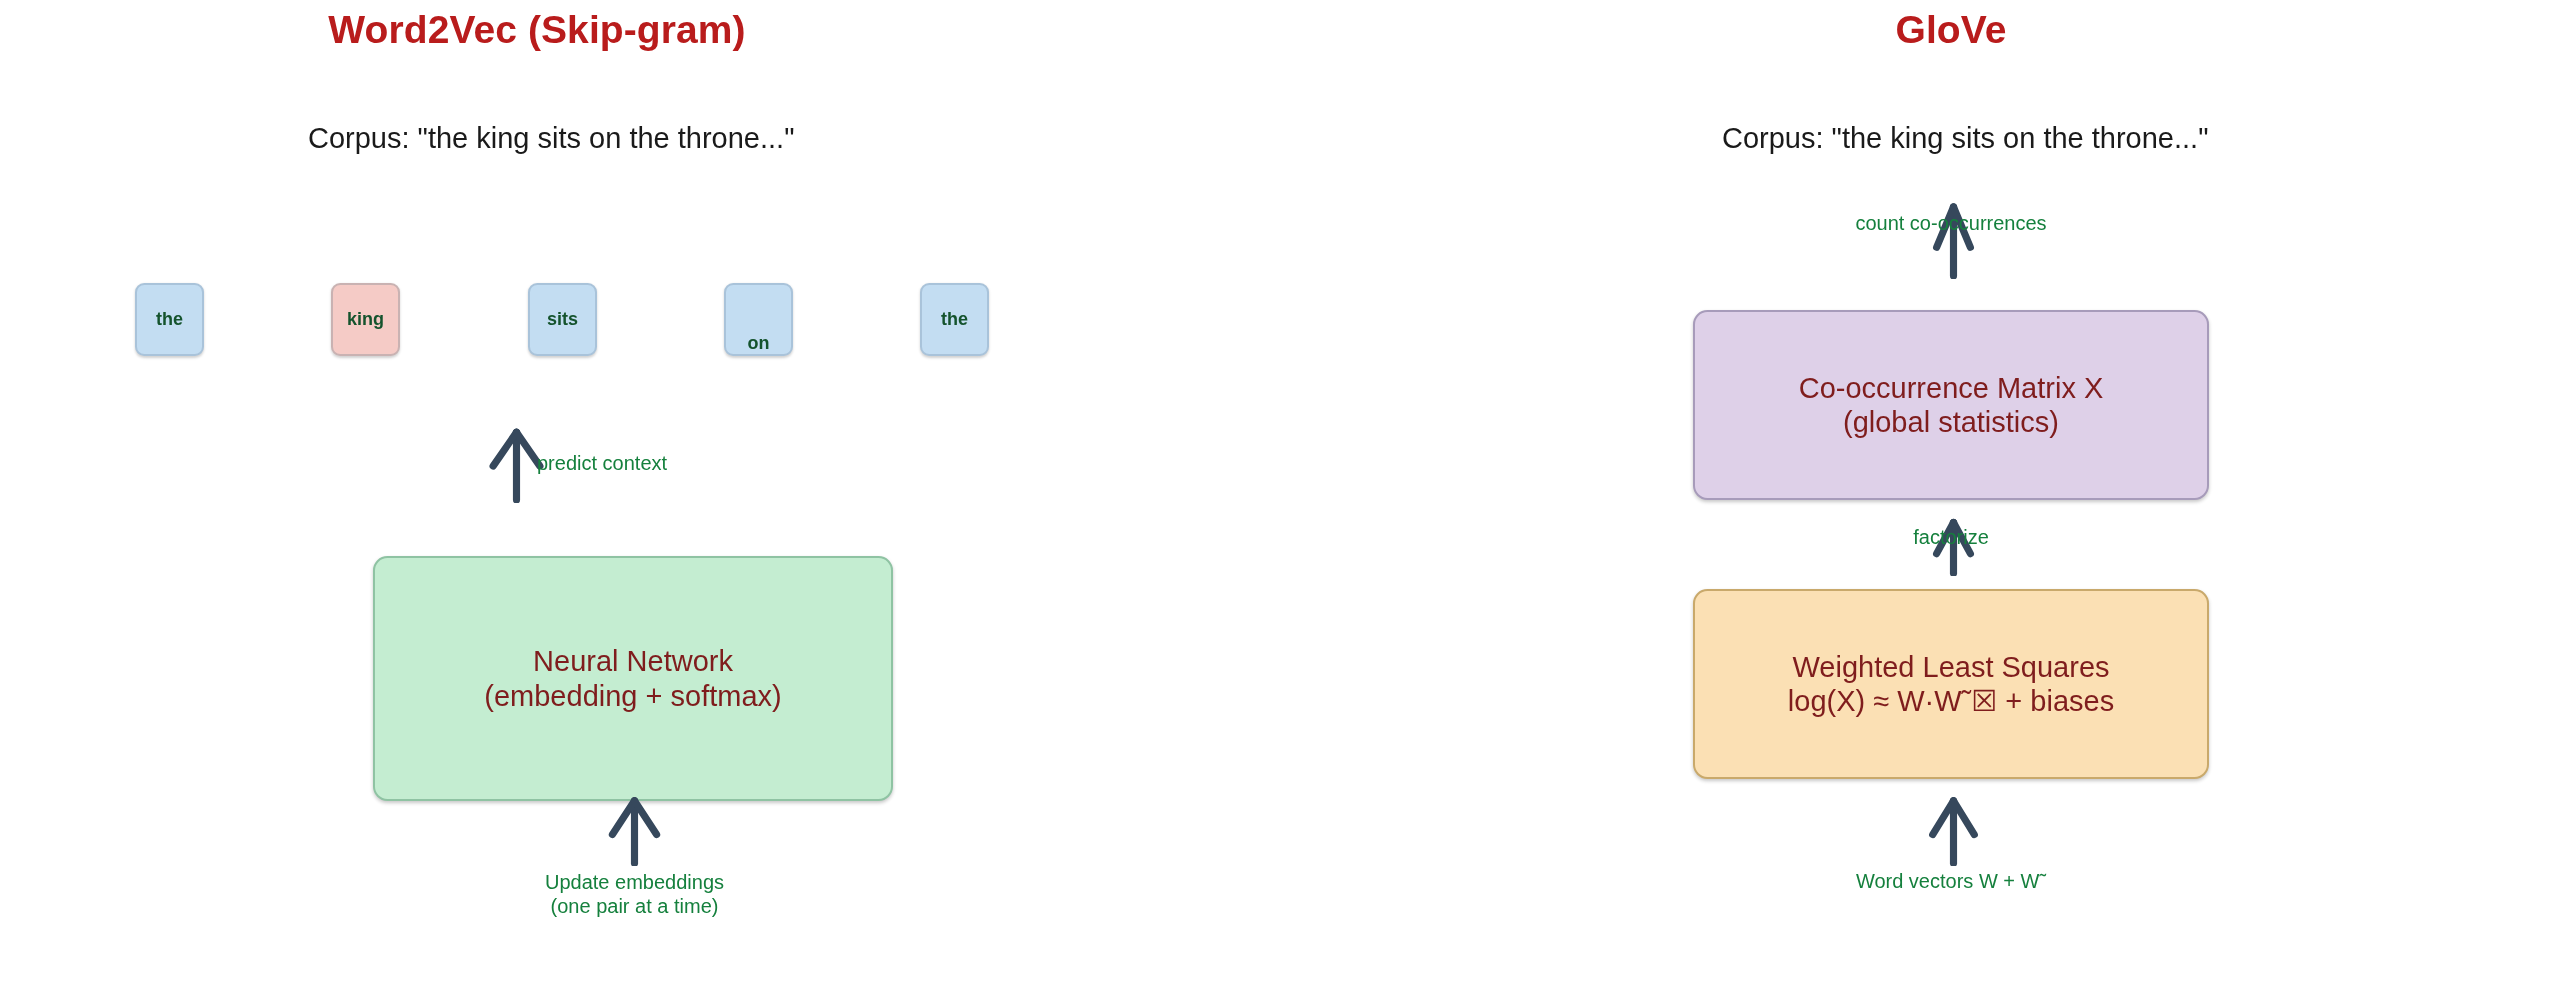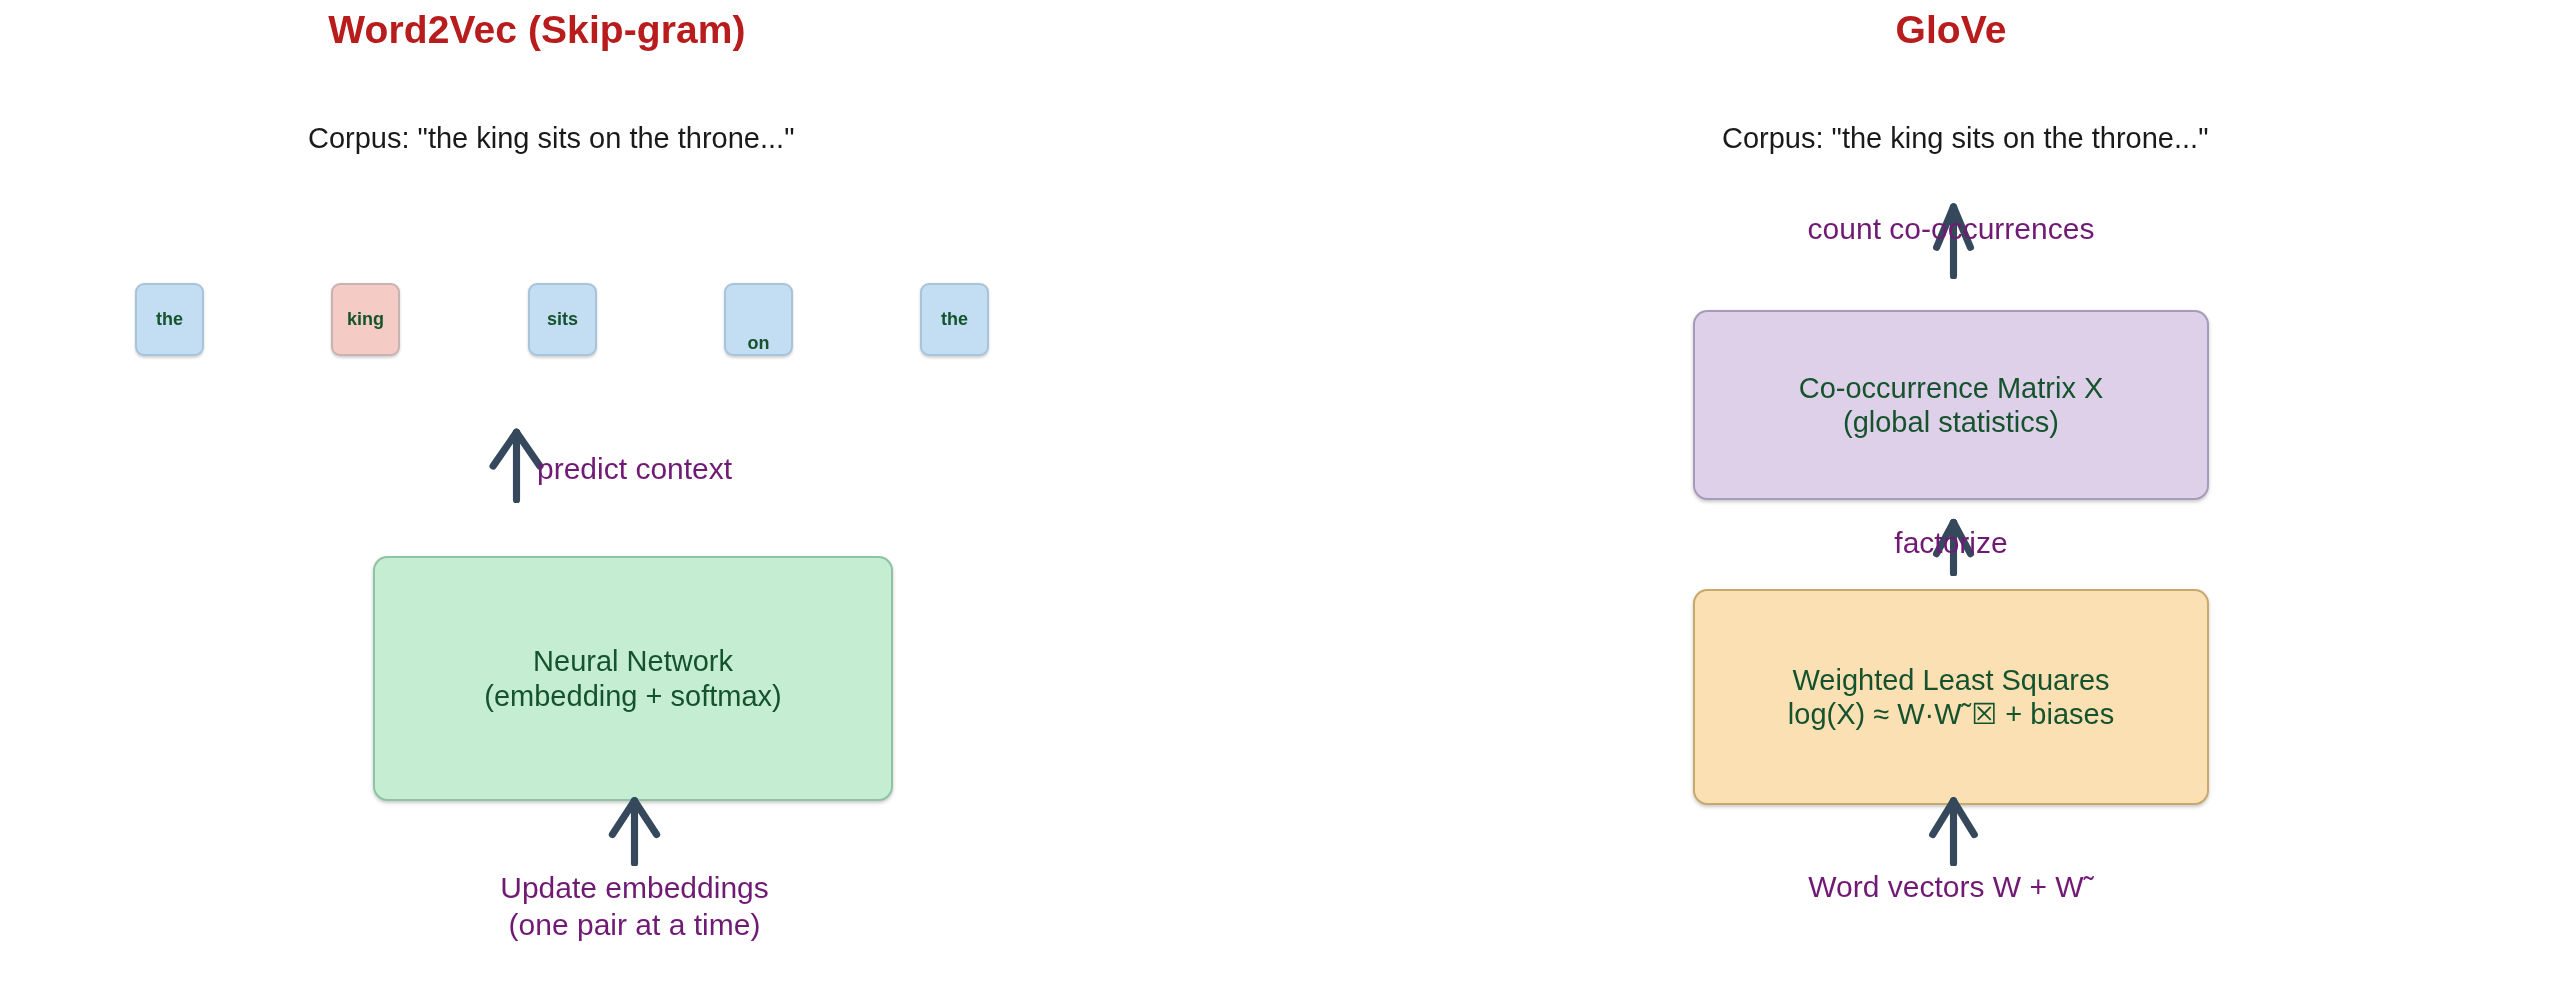--- a/index.html
+++ b/index.html
@@ -69,35 +69,35 @@
     display: flex;
     flex-direction: column;
     align-items: center;
     justify-content: center;
     box-shadow: 0 2px 3.9px rgba(0,0,0,0.22);
     border: 2.6px solid #b5c1c9;
   }
   .proc-box .l1, .proc-box .l2 {
     font-size: 29px;
     line-height: 1.18;
-    color: #14532d;
+    color: #7f1d1d;
     text-align: center;
     white-space: nowrap;
   }
   .box-green  { background: #c4edd1; border-color: #8fc3a3; margin-top: 21px; }
   .box-purple { background: #ded0e8; border-color: #a79bba; }
   .box-orange { background: #fbe0b4; border-color: #c9a96b; }
 
   
   .arrow { display: block; }
 
   
   .edge-label {
-    font-size: 30px;
-    color: #701a75;
+    font-size: 20px;
+    color: #15803d;
     white-space: nowrap;
     text-align: center;
   }
   .edge-label.two-line { line-height: 1.22; }
 </style>
 </head>
 <body>
 
 <div class="canvas">
 
@@ -159,21 +159,21 @@
     <div class="l2">(global statistics)</div>
   </div>
 
   <svg class="abs arrow" style="left:1921px; top:517px;" width="65" height="59" viewBox="0 0 100 90">
     <line x1="50" y1="86" x2="50" y2="8" stroke="#36485c" stroke-width="11" stroke-linecap="round"></line>
     <line x1="50" y1="8" x2="24" y2="56" stroke="#36485c" stroke-width="11" stroke-linecap="round"></line>
     <line x1="50" y1="8" x2="76" y2="56" stroke="#36485c" stroke-width="11" stroke-linecap="round"></line>
   </svg>
   <div class="abs edge-label" style="left:1722px; top:526px; width:458px;">factorize</div>
 
-  <div class="abs proc-box box-orange" style="left:1693px; top:589px; width:516px; height:216px;">
+  <div class="abs proc-box box-orange" style="left:1693px; top:589px; width:516px; height:190px;">
     <div class="l1">Weighted Least Squares</div>
     <div class="l2">log(X) ≈ W·W˜☒ + biases</div>
   </div>
 
   <svg class="abs arrow" style="left:1921px; top:794px;" width="65" height="72" viewBox="0 0 100 110">
     <line x1="50" y1="106" x2="50" y2="10" stroke="#36485c" stroke-width="11" stroke-linecap="round"></line>
     <line x1="50" y1="10" x2="18" y2="62" stroke="#36485c" stroke-width="11" stroke-linecap="round"></line>
     <line x1="50" y1="10" x2="82" y2="62" stroke="#36485c" stroke-width="11" stroke-linecap="round"></line>
   </svg>
   <div class="abs edge-label" style="left:1722px; top:870px; width:458px;">Word vectors W + W˜</div>

